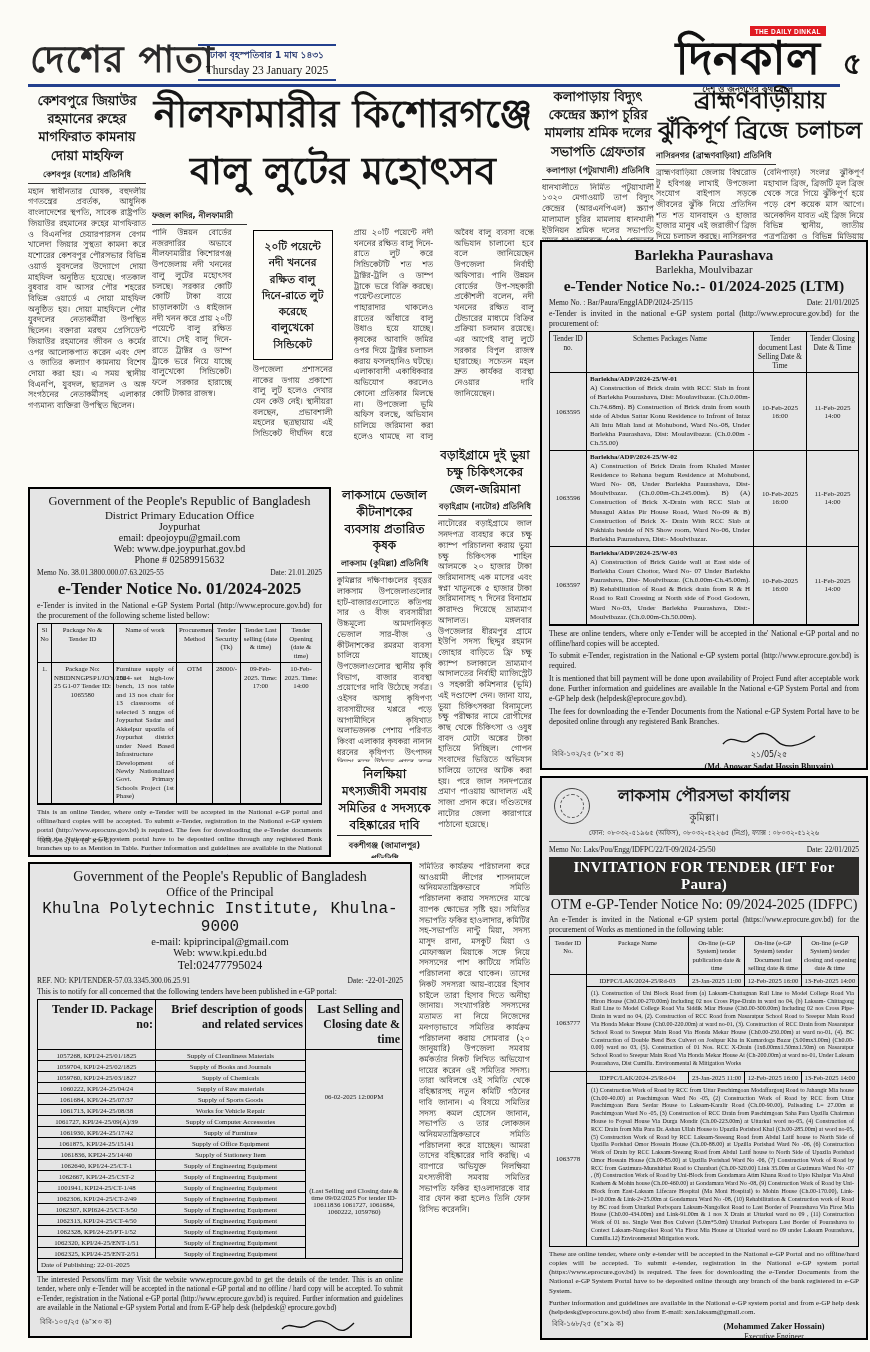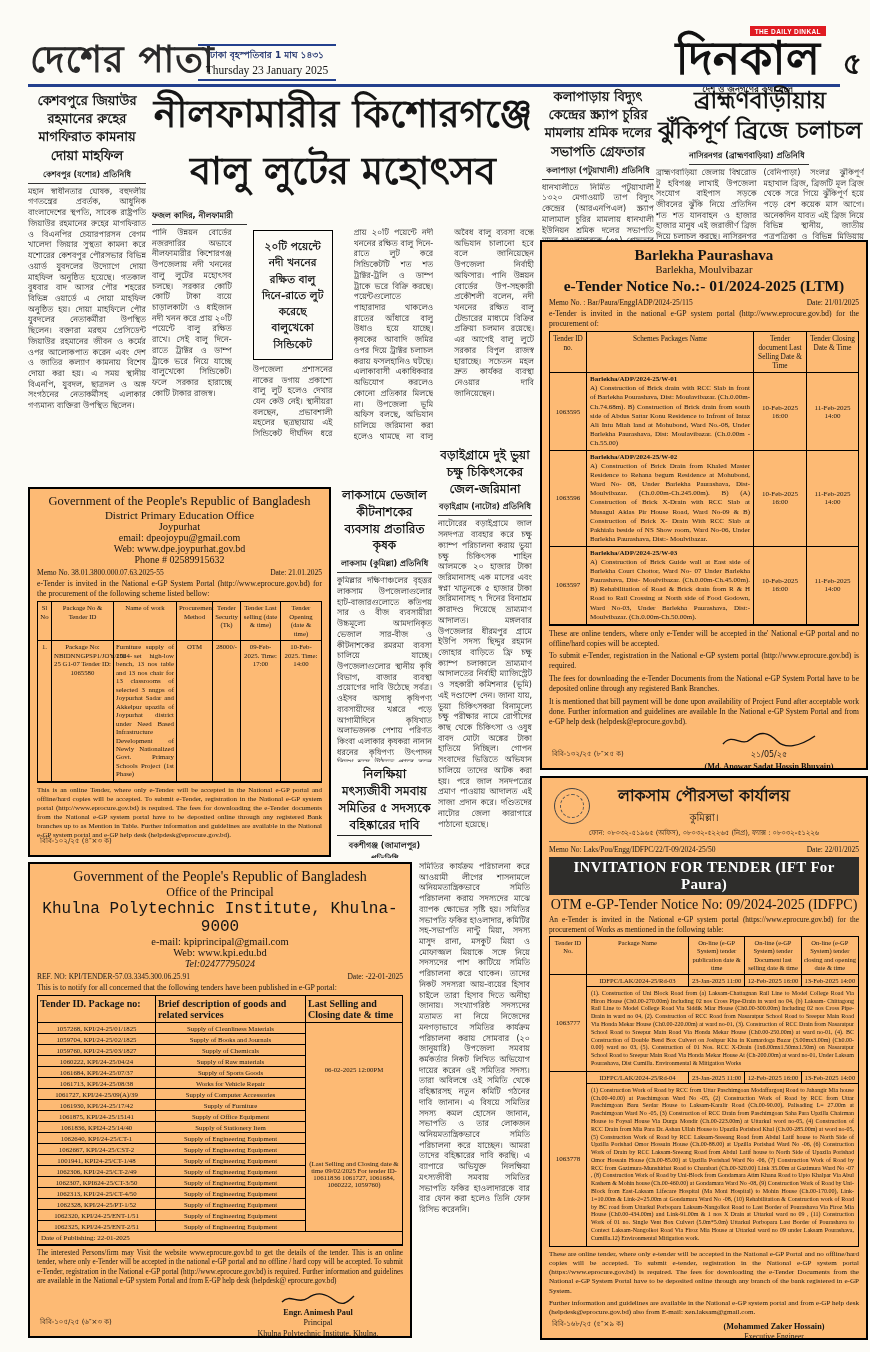--- a/index.html
+++ b/index.html
@@ -31,21 +31,21 @@
   .byline { font-size:8px; font-weight:bold; border-bottom:1px solid #333; padding:3px 0 2px; margin-bottom:3px; }
   .byline.c { text-align:center; border-bottom:1px solid #333; }
   .body-txt { font-size:8px; line-height:1.34; text-align:justify; }
   .cols { display:flex; gap:21px; overflow:hidden; }
   .cols > div { flex:1; overflow:hidden; }
   .pullquote { border:1.2px solid #000; padding:7px 4px; margin:2px 0 5px; font-size:10.5px;
                font-weight:bold; text-align:center; line-height:1.55; }
   .two-col { column-count:2; column-gap:7px; }
 
   
-  .nbox { border:2px solid #000; background:#fdba74; padding:5px 7px; overflow:hidden; }
+  .nbox { border:2px solid #000; background:#e5e5e5; padding:5px 7px; overflow:hidden; }
   .ctr { text-align:center; }
   .gov1 { font-size:13.5px; }
   .gov3 { font-size:10.5px; }
   .memo-row { display:flex; justify-content:space-between; font-size:7.5px; margin:3px 0 1px; }
   .notice-title { font-size:17px; font-weight:bold; text-align:center; margin:2px 0; }
   .intro { font-size:7.8px; text-align:justify; line-height:1.3; margin:2px 0; }
   .note { font-size:7.6px; text-align:justify; line-height:1.3; margin-top:3px; }
   .sign { text-align:center; font-size:8px; line-height:1.35; margin-left:auto; width:180px; margin-top:4px; }
   .sign b { font-size:8.2px; }
   .ref-code { font-size:7px; position:absolute; bottom:8px; left:10px; }
@@ -65,21 +65,21 @@
   .jo-thead, .jo-row { display:grid; grid-template-columns:14px 62px 1fr 36px 28px 40px 40px; }
   .jo-table { border:1px solid #000; margin-top:2px; }
   .jo-thead > div, .jo-row > div { border-right:1px solid #000; border-bottom:1px solid #000;
         font-size:6.8px; padding:2px; text-align:center; line-height:1.25; }
   .jo-thead > div:last-child, .jo-row > div:last-child { border-right:none; }
   .jo-work { text-align:justify !important; }
 
   
   .kh-grid { border:1px solid #000; margin-top:2px; }
   .kh-thead { display:grid; grid-template-columns:118px 1fr 96px; }
-  .kh-thead > div { border-right:1px solid #000; border-bottom:1px solid #000; font-size:10px; font-weight:bold; text-align:left; padding:2px; }
+  .kh-thead > div { border-right:1px solid #000; border-bottom:1px solid #000; font-size:12px; font-weight:bold; text-align:right; padding:2px; }
   .kh-thead > div:last-child { border-right:none; }
   .kh-flex { display:flex; }
   .kh-rows { flex:1; }
   .kh-row { display:grid; grid-template-columns:118px 1fr; }
   .kh-row > div { border-right:1px solid #000; border-bottom:1px solid #000; font-size:6.8px; text-align:center; padding:1.5px 2px; }
   .kh-datecol { width:96px; border-bottom:1px solid #000; display:flex; flex-direction:column; justify-content:space-around;
                 text-align:center; font-size:6.8px; padding:3px 2px; gap:8px; }
   .kh-pub { font-size:7px; border-bottom:1px solid #000; padding:2px 3px; text-align:left; }
 
   
@@ -144,21 +144,21 @@
   </div>
 
   <div class="abs bn" style="left:542px;top:88px;width:112px;height:150px;">
     <div class="h-med" style="font-size:13px;">কলাপাড়ায় বিদ্যুৎ কেন্দ্রের স্ক্র্যাপ চুরির মামলায় শ্রমিক দলের সভাপতি গ্রেফতার</div>
     <div class="byline c">কলাপাড়া (পটুয়াখালী) প্রতিনিধি</div>
     <div class="body-txt bodyfit" style="height:64px;">ধানখালীতে নির্মিত পটুয়াখালী ১৩২০ মেগাওয়াট তাপ বিদ্যুৎ কেন্দ্রের (আরএনপিএল) স্ক্র্যাপ মালামাল চুরির মামলায় ধানখালী ইউনিয়ন শ্রমিক দলের সভাপতি মামুন হাওলাদারকে (৩৭) গ্রেফতার করেছে কলাপাড়া থানা পুলিশ। মঙ্গলবার রাতে তাকে নিজ বাড়ি থেকে গ্রেফতার করা হয়।</div>
   </div>
 
   <div class="abs bn" style="left:656px;top:86px;width:208px;height:152px;">
     <div class="h-big">ব্রাহ্মণবাড়ীয়ায় ঝুঁকিপূর্ণ ব্রিজে চলাচল</div>
-    <div class="byline" style="width:120px;margin-left:33px;">নাসিরনগর (ব্রাহ্মণবাড়িয়া) প্রতিনিধি</div>
+    <div class="byline" style="width:120px;">নাসিরনগর (ব্রাহ্মণবাড়িয়া) প্রতিনিধি</div>
     <div class="body-txt two-col bodyfit" style="height:102px;">ব্রাহ্মণবাড়িয়া জেলায় বিশ্বরোড টু হবিগঞ্জ লাখাই উপজেলা সংযোগ বাইপাস সড়কে জীবনের ঝুঁকি নিয়ে প্রতিদিন শত শত যানবাহন ও হাজার হাজার মানুষ এই জরাজীর্ণ ব্রিজ দিয়ে চলাচল করছে। নাসিরনগর উপজেলায় ফান্দাউক-ছাতিয়াইন সড়কের হাইল (বেনিপাড়া) সংলগ্ন ঝুঁকিপূর্ণ মহাখাল ব্রিজ, ব্রিজটি মূল ব্রিজ থেকে সরে গিয়ে ঝুঁকিপূর্ণ হয়ে পড়ে বেশ কয়েক মাস আগে। অনেকদিন যাবত এই ব্রিজ নিয়ে বিভিন্ন স্থানীয়, জাতীয় পত্রপত্রিকা ও বিভিন্ন মিডিয়ায় লেখালেখির পর কর্তৃপক্ষের টনক নড়ে, ফলে ব্রিজের পাশে ডাইভারশন করে একটি অস্থায়ী ব্রিজ নির্মাণ করে। এই ব্রিজ দিয়ে কিছুদিন যান চলাচল করলেও বর্তমানে ব্রিজের দুইপাশের মাটি সরে গিয়ে যান চলাচলের অনুপযোগী হয়ে পড়ে। তাই বড় ধরনের কোনো দুর্ঘটনার হাত থেকে রক্ষা পেতে হলে অস্থায়ী ব্রিজটি দ্রুত শক্ত মজবুত করে তৈরি করে দিয়ে প্রতিদিন বাস-ট্রাক-মিনিবাস-কাভার্ডভ্যান-সিএনজি চলাচলের সুযোগ করে দেবার দাবি জানায় এলাকাবাসী। পুরাতন ব্রিজ নিয়ে চলাচল করার ফলে ব্রিজের উপর দীর্ঘ যানজট সৃষ্টি হচ্ছে।</div>
   </div>
 
   <div class="abs nbox" style="left:540px;top:240px;width:328px;height:530px;">
     <div class="ctr gov1" style="font-weight:bold;font-size:15px;">Barlekha Paurashava</div>
     <div class="ctr gov3">Barlekha, Moulvibazar</div>
     <div class="notice-title" style="font-size:15.5px;">e-Tender Notice No.:- 01/2024-2025 (LTM)</div>
     <div class="memo-row">
       <span>Memo No. : Bar/Paura/EnggIADP/2024-25/115</span>
       <span>Date: 21/01/2025</span>
@@ -197,22 +197,22 @@
               <b>Barlekha/ADP/2024-25/W-03</b>
               <span>A) Construction of Brick Guide wall at East side of Barlekha Court Chottor, Ward No- 07 Under Barlekha Paurashava, Dist- Moulvibazar. (Ch.0.00m-Ch.45.00m). B) Rehabilitation of Road &amp; Brick drain from R &amp; H Road to Rail Crossing at North side of Food Godown, Ward No-03, Under Barlekha Paurashava, Dist:- Moulvibazar. (Ch.0.00m-Ch.50.00m).</span>
             </div>
             <div class="bl-d">10-Feb-2025 16:00</div>
             <div class="bl-d">11-Feb-2025 14:00</div>
           </div>
         </div>
     </div>
     <div class="note">These are online tenders, where only e-Tender will be accepted in the' National e-GP portal and no offline/hard copies will be accepted.</div>
     <div class="note">To submit e-Tender, registration in the National e-GP system portal (http://www.eprocure.gov.bd) is required.</div>
+    <div class="note">It is mentioned that bill payment will be done upon availability of Project Fund after acceptable work done. Further information and guidelines are available In the National e-GP System Portal and from e-GP help desk (helpdesk@eprocure.gov.bd).</div>
     <div class="note">The fees for downloading the e-Tender Documents from the National e-GP System Portal have to be deposited online through any registered Bank Branches.</div>
-    <div class="note">It is mentioned that bill payment will be done upon availability of Project Fund after acceptable work done. Further information and guidelines are available In the National e-GP System Portal and from e-GP help desk (helpdesk@eprocure.gov.bd).</div>
     <div class="sign">
       <svg class="sig-svg" width="100" height="20" viewBox="0 0 100 20">
         <path d="M4 14 C 14 2, 22 18, 32 9 S 50 3, 58 11 S 80 17, 96 6" stroke="#111" fill="none" stroke-width="1.4"></path>
       </svg>
       <div class="bn" style="font-size:8px;">২১/05/২৫</div>
       <b>(Md. Anowar Sadat Hossin Bhuyain)</b><br>
       <br>
       <br>
       
     </div>
@@ -223,20 +223,21 @@
     <div class="ctr" style="font-size:12.5px;">Government of the People's Republic of Bangladesh</div>
     <div class="ctr" style="font-size:11px;">District Primary Education Office</div>
     <div class="ctr" style="font-size:10.5px;">Joypurhat</div>
     <div class="ctr" style="font-size:10px;">email: dpeojoypu@gmail.com</div>
     <div class="ctr" style="font-size:10px;">Web: www.dpe.joypurhat.gov.bd</div>
     <div class="ctr" style="font-size:10px;">Phone # 02589915632</div>
     <div class="memo-row">
       <span>Memo No. 38.01.3800.000.07.63.2025-55</span>
       <span>Date: 21.01.2025</span>
     </div>
+    <div class="notice-title">e-Tender Notice No. 01/2024-2025</div>
     <div class="intro">e-Tender is invited in the National e-GP System Portal (http://www.eprocure.gov.bd) for the procurement of the following scheme listed bellow:</div>
     <div class="jo-table">
       <div class="jo-thead">
         <div>Sl No</div>
         <div>Package No &amp; Tender ID</div>
         <div>Name of work</div>
         <div>Procurement Method</div>
         <div>Tender Security (Tk)</div>
         <div>Tender Last selling (date &amp; time)</div>
         <div>Tender Opening (date &amp; time)</div>
@@ -270,21 +271,21 @@
     <div class="byline c">বড়াইগ্রাম (নাটোর) প্রতিনিধি</div>
     <div class="body-txt">নাটোরের বড়াইগ্রামে জাল সনদপত্র ব্যবহার করে চক্ষু ক্যাম্প পরিচালনা করায় ভুয়া চক্ষু চিকিৎসক শাহিন আলমকে ২০ হাজার টাকা জরিমানাসহ এক মাসের এবং স্বপ্না খাতুনকে ৫ হাজার টাকা জরিমানাসহ ৭ দিনের বিনাশ্রম কারাদণ্ড দিয়েছে ভ্রাম্যমাণ আদালত। মঙ্গলবার উপজেলার ধীরমপুর গ্রামে ইউপি সদস্য ছিদ্দুর রহমান জোহার বাড়িতে ফ্রি চক্ষু ক্যাম্প চলাকালে ভ্রাম্যমাণ আদালতের নির্বাহী ম্যাজিস্ট্রেট ও সহকারী কমিশনার (ভূমি) এই দণ্ডাদেশ দেন। জানা যায়, ভুয়া চিকিৎসকরা বিনামূল্যে চক্ষু পরীক্ষার নামে রোগীদের কাছ থেকে চিকিৎসা ও ওষুধ বাবদ মোটা অঙ্কের টাকা হাতিয়ে নিচ্ছিল। গোপন সংবাদের ভিত্তিতে অভিযান চালিয়ে তাদের আটক করা হয়। পরে জাল সনদপত্রের প্রমাণ পাওয়ায় আদালত এই সাজা প্রদান করে। দণ্ডিতদের নাটোর জেলা কারাগারে পাঠানো হয়েছে।</div>
   </div>
 
   <div class="abs nbox" style="left:28px;top:862px;width:384px;height:476px;">
     <div class="ctr" style="font-size:14px;">Government of the People's Republic of Bangladesh</div>
     <div class="ctr" style="font-size:12px;">Office of the Principal</div>
     <div class="ctr" style="font-size:16px;font-family:Liberation Mono, monospace;">Khulna Polytechnic Institute, Khulna-9000</div>
     <div class="ctr" style="font-size:10.5px;">e-mail: kpiprincipal@gmail.com</div>
     <div class="ctr" style="font-size:10.5px;">Web: www.kpi.edu.bd</div>
-    <div class="ctr" style="font-size:10px;font-style:italic;">Tel:02477795024</div>
+    <div class="ctr" style="font-size:12px;">Tel:02477795024</div>
     <div class="memo-row">
       <span>REF. NO: KPI/TENDER-57.03.3345.300.06.25.91</span>
       <span>Date: -22-01-2025</span>
     </div>
     <div class="intro">This is to notify for all concerned that the following tenders have been published in e-GP portal:</div>
     <div class="kh-grid">
       <div class="kh-thead">
         <div>Tender ID. Package no:</div>
         <div>Brief description of goods and related services</div>
         <div>Last Selling and Closing date &amp; time</div>

